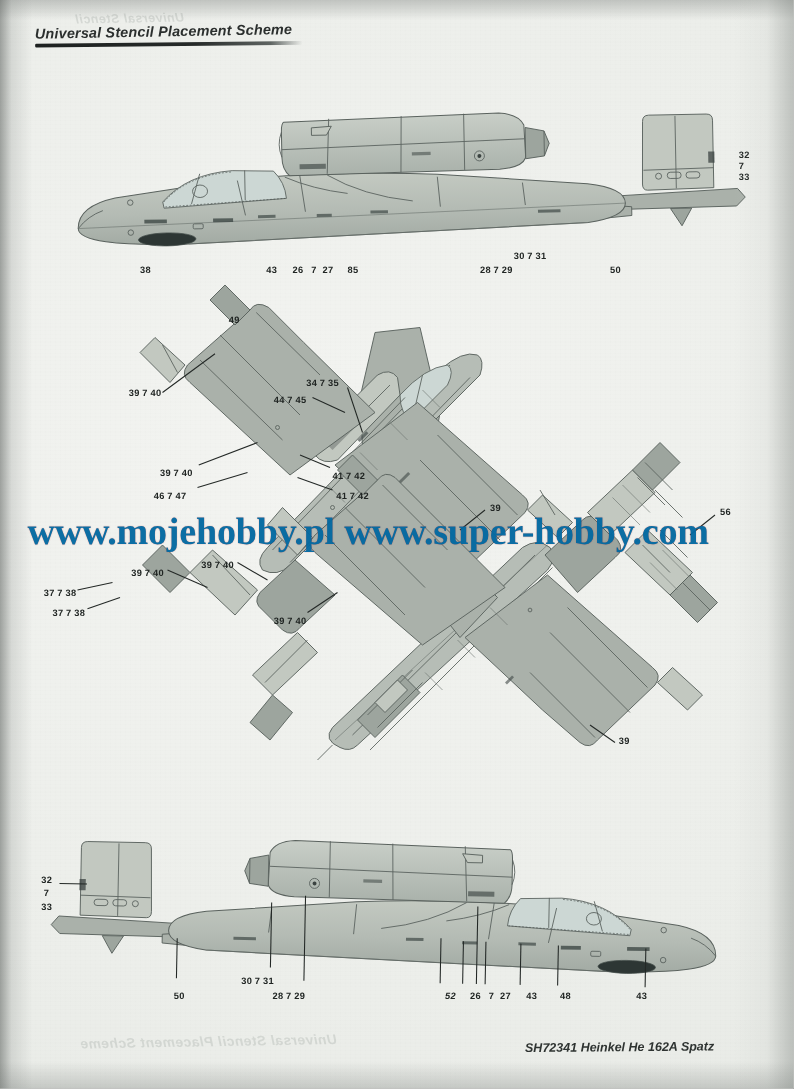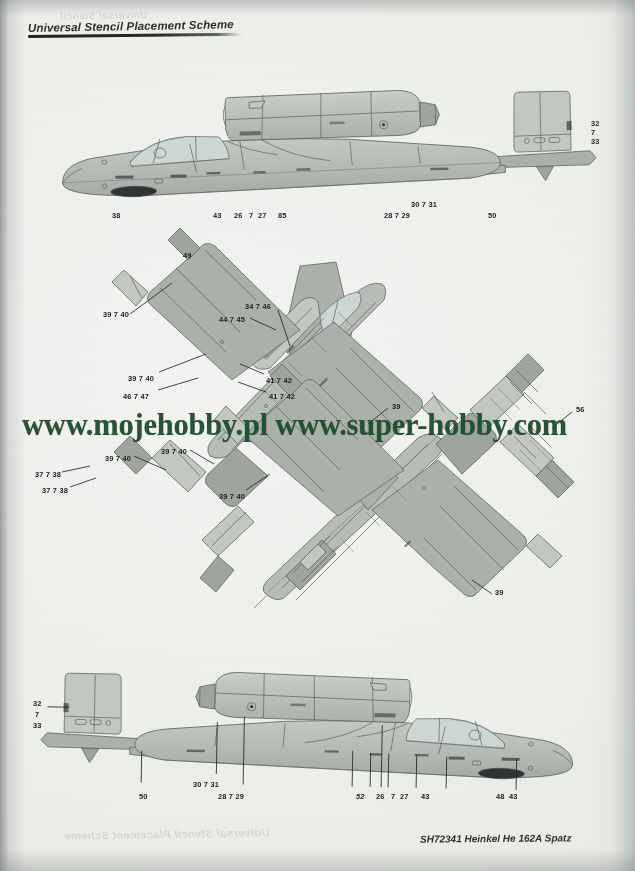--- a/index.html
+++ b/index.html
@@ -102,21 +102,21 @@
   }
 
   
   #watermark{
     position:absolute;
     left:22px;top:408px;
     width:600px;
     font-family:"Liberation Serif", serif;
     font-weight:700;
     font-size:30.5px;
-    color:#14532d;
+    color:#0369a1;
     letter-spacing:-.2px;
     white-space:nowrap;
     text-shadow:0 0 1px rgba(226,25,13,.45);
     opacity:.96;
   }
 </style>
 </head>
 <body>
 
 <div id="page">
@@ -467,21 +467,21 @@
       <div class="cal" style="left: 258px; top: 212px;">27</div>
       <div class="cal" style="left: 278px; top: 212px;">85</div>
       <div class="cal" style="left: 384px; top: 212px;">28 7 29</div>
       <div class="cal" style="left: 411px; top: 201px;">30 7 31</div>
       <div class="cal" style="left: 488px; top: 212px;">50</div>
       <div class="cal" style="left: 591px; top: 120px;">32</div>
       <div class="cal" style="left: 591px; top: 129px;">7</div>
       <div class="cal" style="left: 591px; top: 138px;">33</div>
       <div class="cal" style="left: 103px; top: 311px;">39 7 40</div>
       <div class="cal" style="left: 219px; top: 316px;">44 7 45</div>
-      <div class="cal" style="left: 245px; top: 303px;">34  7  46</div>
+      <div class="cal" style="left: 245px; top: 303px;">34  7  35</div>
       <div class="cal" style="left: 128px; top: 375px;">39 7 40</div>
       <div class="cal" style="left: 266px; top: 377px;">41 7 42</div>
       <div class="cal" style="left: 123px; top: 393px; text-align: right;">46 7 47</div>
       <div class="cal" style="left: 269px; top: 393px;">41 7 42</div>
       <div class="cal" style="left: 35px; top: 471px;">37 7 38</div>
       <div class="cal" style="left: 42px; top: 487px;">37 7 38</div>
       <div class="cal" style="left: 105px; top: 455px;">39 7 40</div>
       <div class="cal" style="left: 161px; top: 448px;">39 7 40</div>
       <div class="cal" style="left: 219px; top: 493px;">39 7 40</div>
       <div class="cal" style="left: 392px; top: 403px;">39</div>
@@ -491,21 +491,21 @@
       <div class="cal" style="left: 35px; top: 711px;">7</div>
       <div class="cal" style="left: 33px; top: 722px;">33</div>
       <div class="cal" style="left: 139px; top: 793px;">50</div>
       <div class="cal" style="left: 193px; top: 781px;">30 7 31</div>
       <div class="cal" style="left: 218px; top: 793px;">28 7 29</div>
       <div class="cal" style="left: 356px; top: 793px; font-style: italic;">52</div>
       <div class="cal" style="left: 376px; top: 793px;">26</div>
       <div class="cal" style="left: 391px; top: 793px;">7</div>
       <div class="cal" style="left: 400px; top: 793px;">27</div>
       <div class="cal" style="left: 421px; top: 793px;">43</div>
-      <div class="cal" style="left: 448px; top: 793px; margin-left: 48px;">48</div>
+      <div class="cal" style="left: 448px; top: 793px;">48</div>
       <div class="cal" style="left: 509px; top: 793px;">43</div>
     </div>
 
   <div id="watermark">www.mojehobby.pl www.super-hobby.com</div>
 
   <div id="footer-caption">SH72341 Heinkel He 162A Spatz</div>
 
   <div id="edge-top"></div>
   <div id="edge-left"></div>
   <div id="edge-right"></div>

